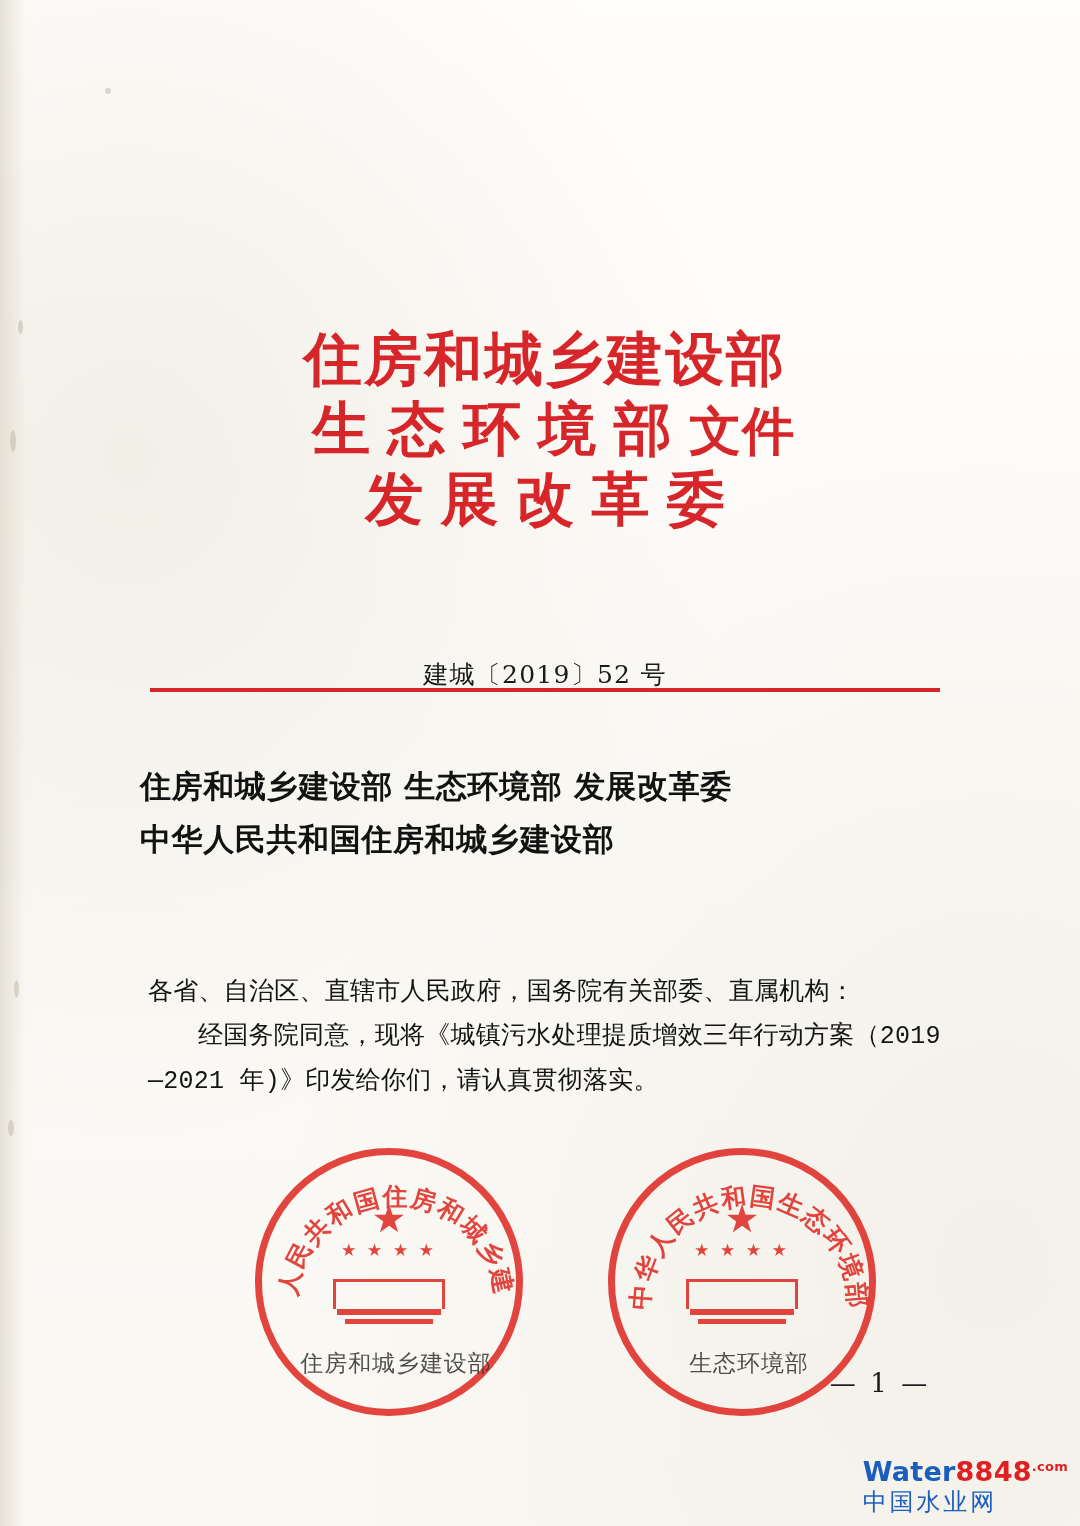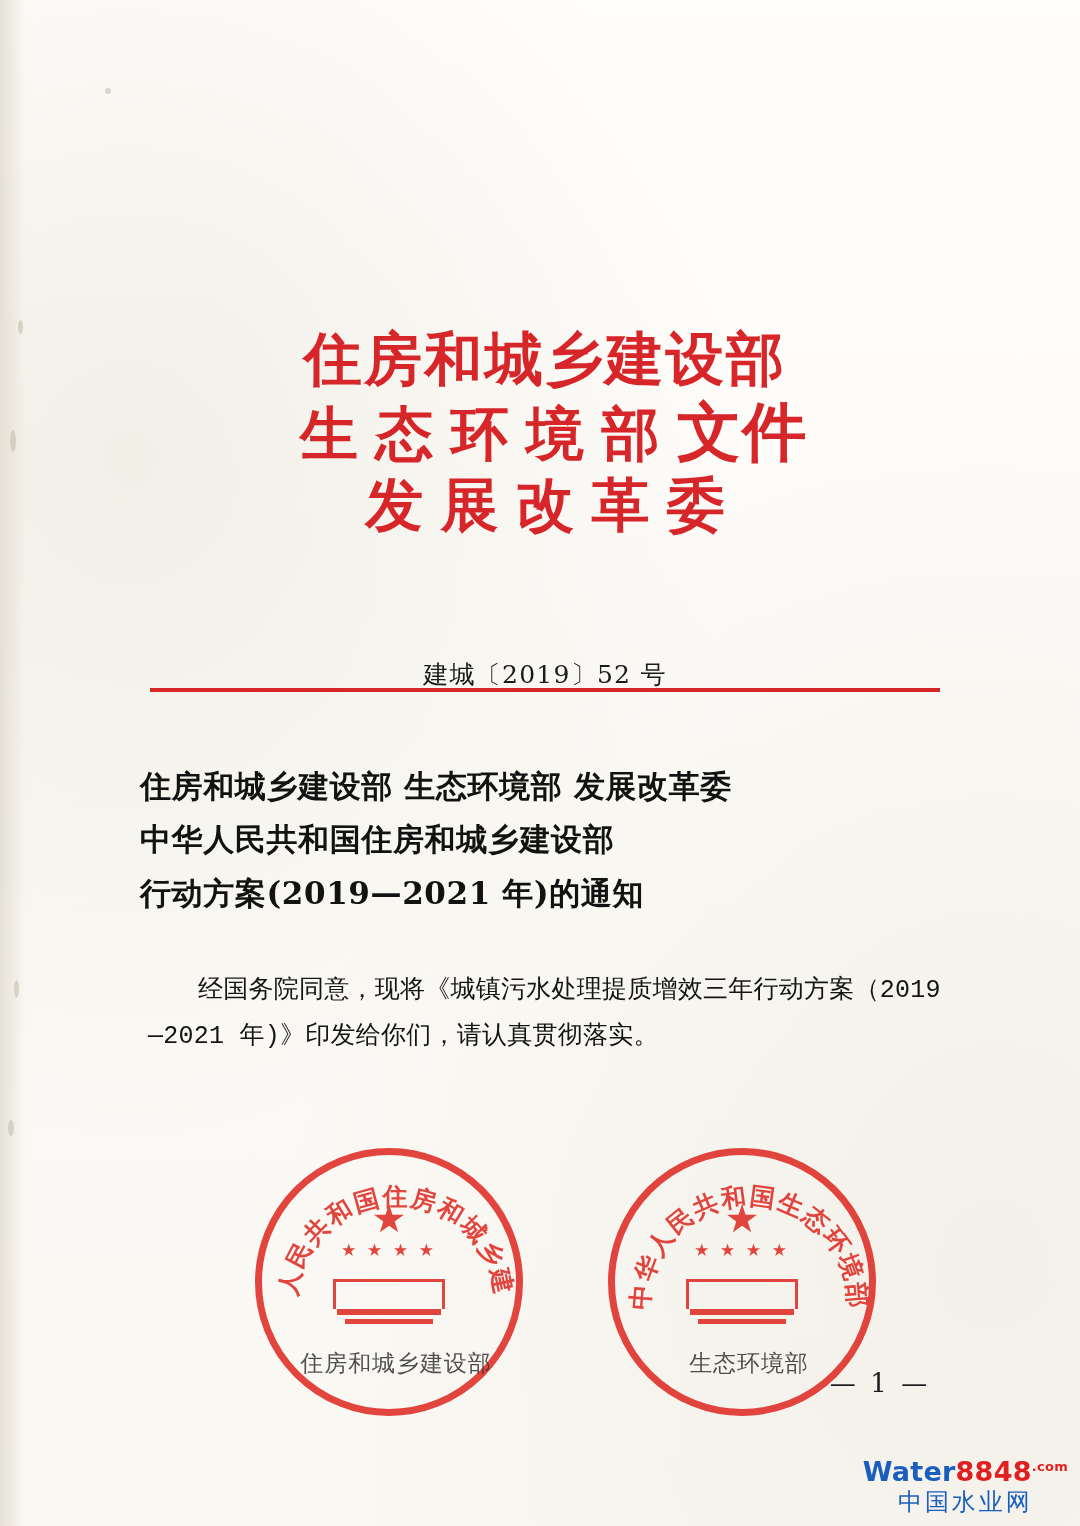--- a/index.html
+++ b/index.html
@@ -67,21 +67,21 @@
     align-items: baseline;
     justify-content: center;
     margin-bottom: 12px;
   }
   .mast-2 {
     font-size: 58px;
     letter-spacing: 0.30em;
     padding-left: 0.30em;
   }
   .mast-2-big {
-    font-size: 64px;
+    font-size: 52px;
     letter-spacing: 0.02em;
   }
   .mast-3 {
     font-size: 58px;
     letter-spacing: 0.30em;
     padding-left: 0.30em;
   }
 
   
   .docnum {
@@ -236,21 +236,21 @@
     color: #1a1a1a;
     letter-spacing: 0.12em;
     font-family: "DejaVu Serif", "Liberation Serif", serif;
   }
 
   
   .watermark {
     position: absolute;
     right: 12px;
     bottom: 10px;
-    text-align: center;
+    text-align: left;
     line-height: 1.18;
   }
   .wm-top {
     font-family: "DejaVu Sans", "Liberation Sans", sans-serif;
     font-weight: bold;
     font-size: 27px;
     letter-spacing: 0.01em;
     white-space: nowrap;
   }
   .wm-water { color: #1b5fbe; }
@@ -297,24 +297,24 @@
       </div>
       <div class="mast-line mast-3">发展改革委</div>
     </div>
 
     <div class="docnum">建城〔2019〕52 号</div>
     <div class="red-rule"></div>
 
     <div class="title">
       <div>住房和城乡建设部 生态环境部 发展改革委</div>
       <div>中华人民共和国住房和城乡建设部</div>
-      <div>行动方案(2019—2021 年)的通知</div>
     </div>
 
     <div class="body-text">
+      <p>各省、自治区、直辖市人民政府，国务院有关部委、直属机构：</p>
       <p class="indent">经国务院同意，现将《城镇污水处理提质增效三年行动方案（2019—2021 年)》印发给你们，请认真贯彻落实。</p>
     </div>
 
     <div class="seal seal-1">
       <svg class="seal-arc" viewBox="0 0 268 268">
         <defs>
           <path id="arc1" d="M 34 150 A 100 100 0 1 1 234 150" fill="none"></path>
         </defs>
         <text>
           <textPath href="#arc1" startOffset="50%" text-anchor="middle" id="seal1-arc">中华人民共和国住房和城乡建设部</textPath>

